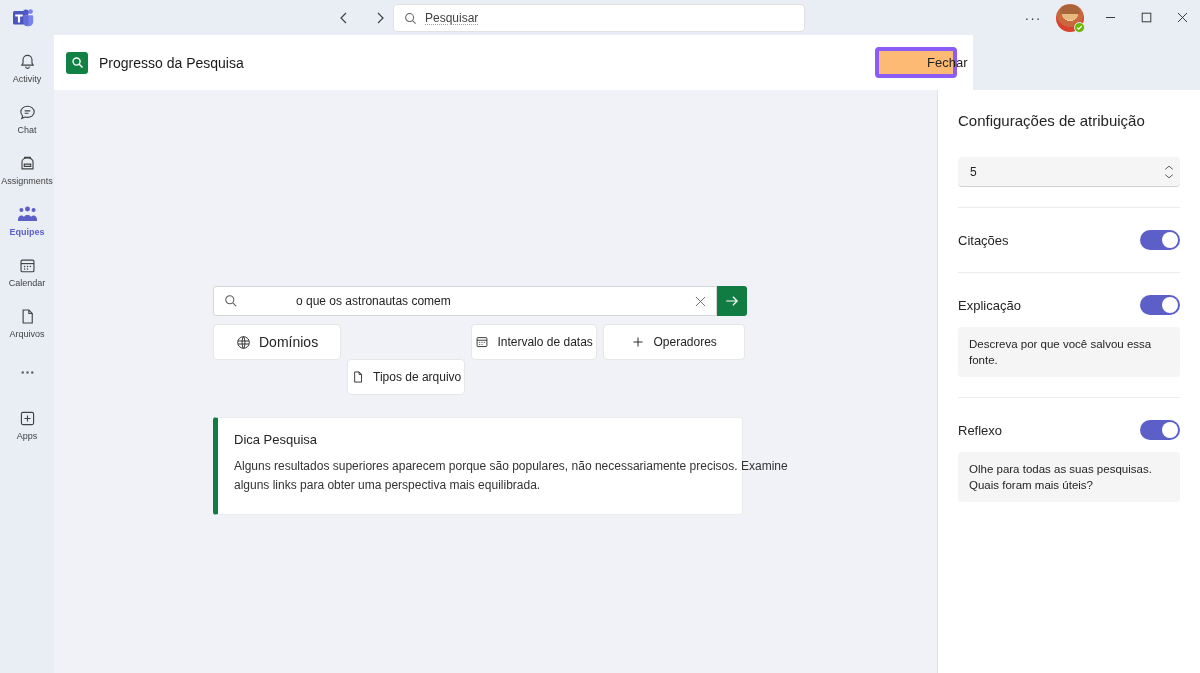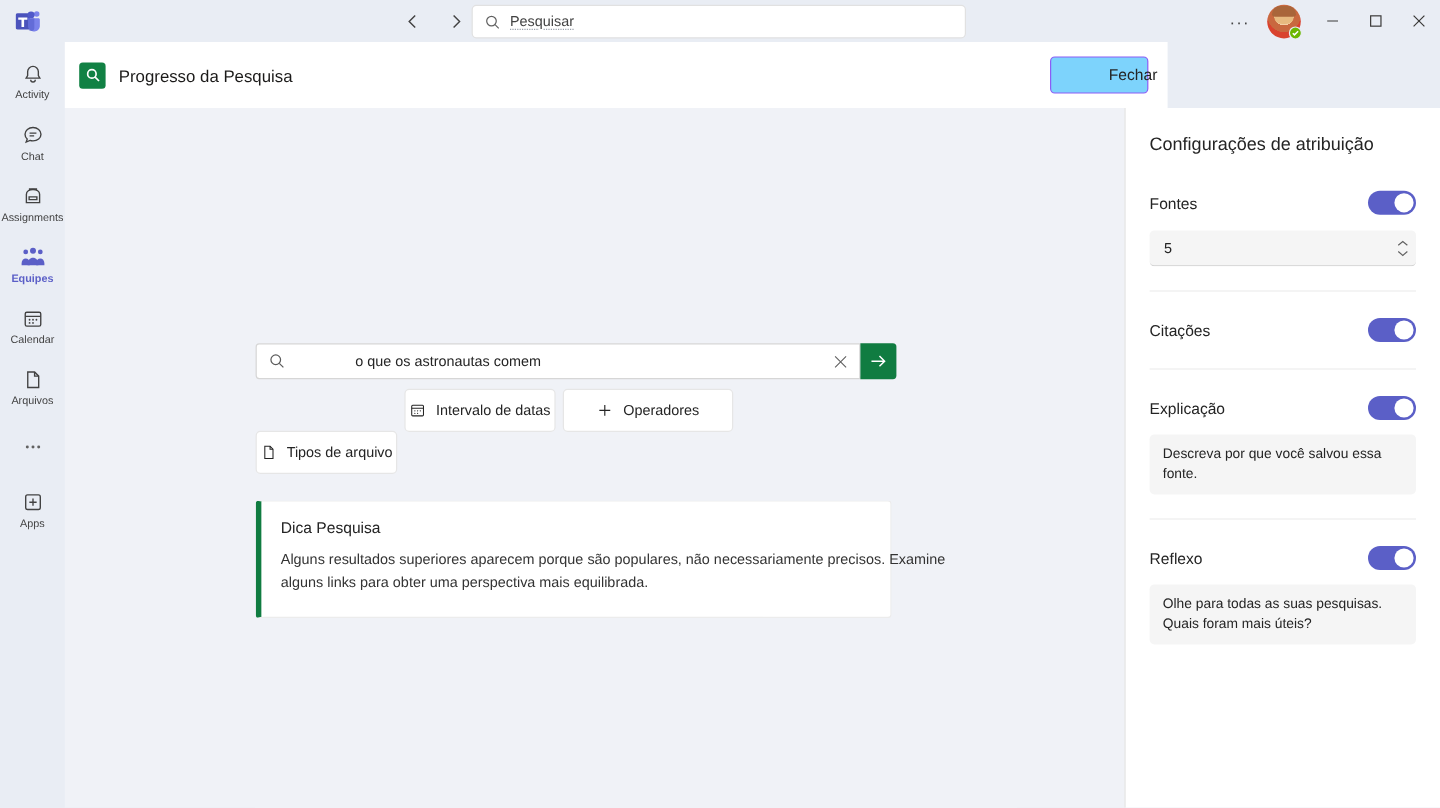--- a/index.html
+++ b/index.html
@@ -109,21 +109,21 @@
   }
   .hdr-icon {
     width: 22px; height: 22px; border-radius: 3px;
     background: #118144; display:flex; align-items:center; justify-content:center;
     margin-right: 11px; flex: none;
   }
   .hdr-title { font-size: 14px; color: #1b1a19; }
   .btn-fechar {
     margin-left: auto;
     width: 82px; height: 31px;
-    background: #7dd3fc; border: 1px solid #8b5cf6; border-radius: 4px;
+    background: #fdba74; border: 4px solid #8b5cf6; border-radius: 4px;
     font-size: 13px; color: #242424; cursor: pointer;
     font-family: "Liberation Sans", sans-serif;
     padding-left: 48px;
   }
 
   
   .main {
     position: absolute; top: 90px; left: 54px;
     width: 883px; height: 583px;
     background: #F0F2F7;
@@ -405,20 +405,29 @@
         </span>
       </div>
       <button class="q-submit">
         <svg width="16" height="16" viewBox="0 0 18 18" fill="none" stroke="#fff" stroke-width="1.4">
           <path d="M2.5 9h12M10 4.2L14.8 9 10 13.8"></path>
         </svg>
       </button>
     </div>
 
     <div class="chip-row">
+      <div class="chip primary">
+        <span class="cic">
+          <svg width="15" height="15" viewBox="0 0 16 16" fill="none" stroke="#242424" stroke-width="1">
+            <circle cx="8" cy="8" r="6.2"></circle>
+              <path d="M8 1.8c-2 2-2 10.4 0 12.4M8 1.8c2 2 2 10.4 0 12.4M2.2 6.4h11.6M2.2 9.6h11.6"></path>
+          </svg>
+        </span>
+        <span>Domínios</span>
+      </div>
 
       <div class="chip c2">
         <span class="cic">
           <svg width="14" height="14" viewBox="0 0 16 16" fill="none" stroke="#242424" stroke-width="1">
             <path d="M4.2 2.2h5l2.8 2.8v8.8H4.2z"></path>
               <path d="M9.2 2.2V5H12"></path>
           </svg>
         </span>
         <span>Tipos de arquivo</span>
       </div>
@@ -453,26 +462,20 @@
       <div class="tip-body">Alguns resultados superiores aparecem porque são populares, não necessariamente precisos. Examine alguns links para obter uma perspectiva mais equilibrada.</div>
     </div>
 
   </div>
 </div>
 
 <div class="panel">
   <div class="panel-title">Configurações de atribuição</div>
 
   <div class="setting">
-    <div class="setting-head">
-      <span class="setting-label">Fontes</span>
-      <div class="toggle">
-        <div class="knob"></div>
-      </div>
-    </div>
     <div class="spinner">
       <span class="spinner-val">5</span>
       <span class="spin-arrows">
         <svg width="10" height="6" viewBox="0 0 10 6" fill="none" stroke="#616161" stroke-width="1">
             <path d="M1.2 4.4L5 1.2l3.8 3.2"></path>
           </svg>
         <svg width="10" height="6" viewBox="0 0 10 6" fill="none" stroke="#616161" stroke-width="1">
             <path d="M1.2 1.6L5 4.8l3.8-3.2"></path>
           </svg>
       </span>

